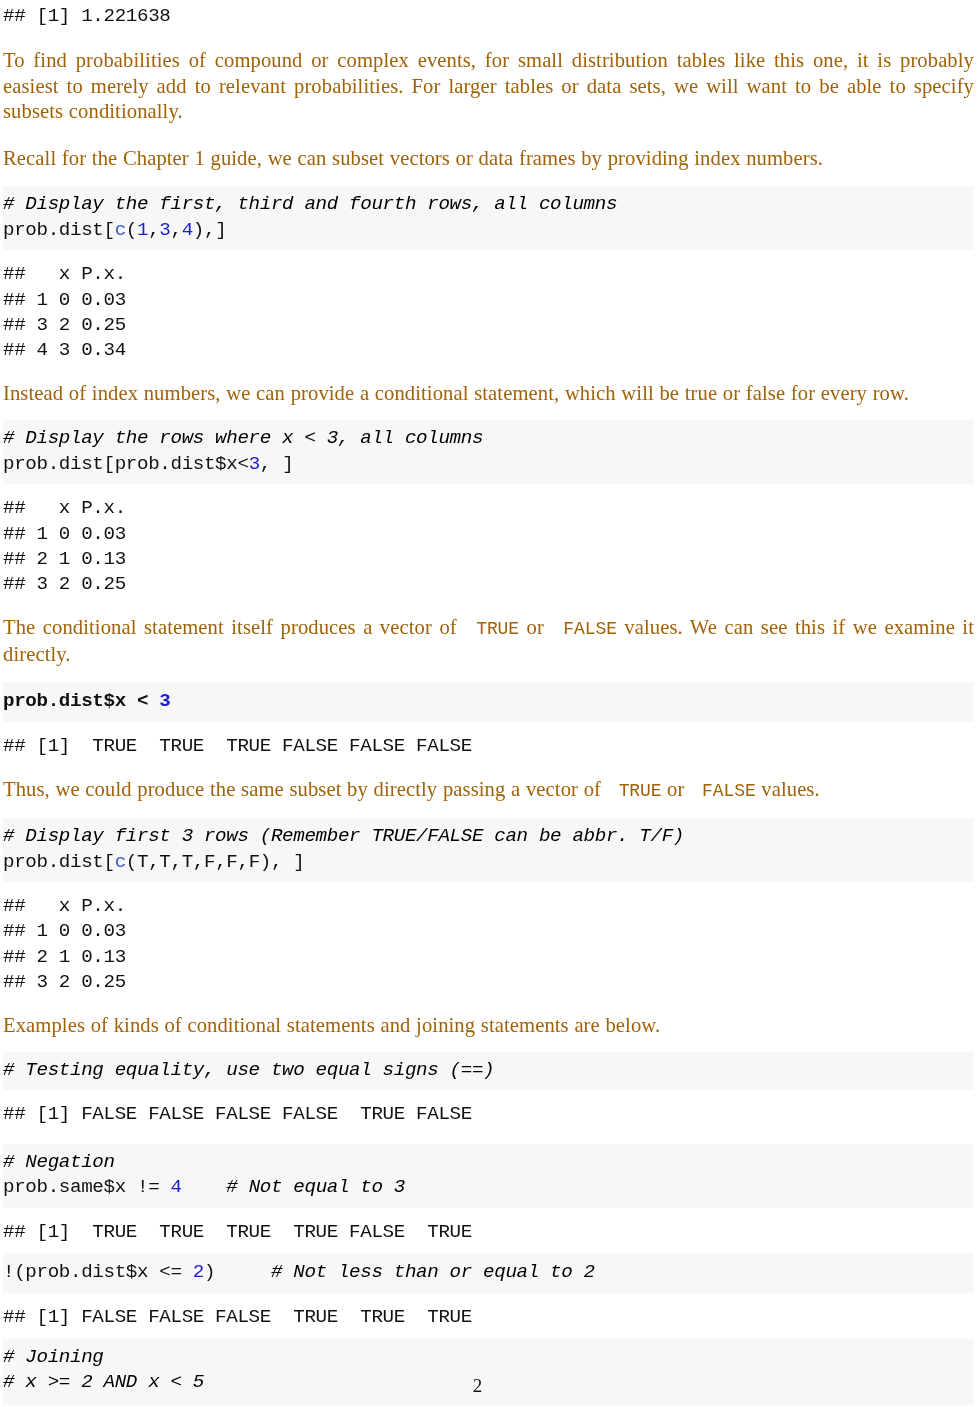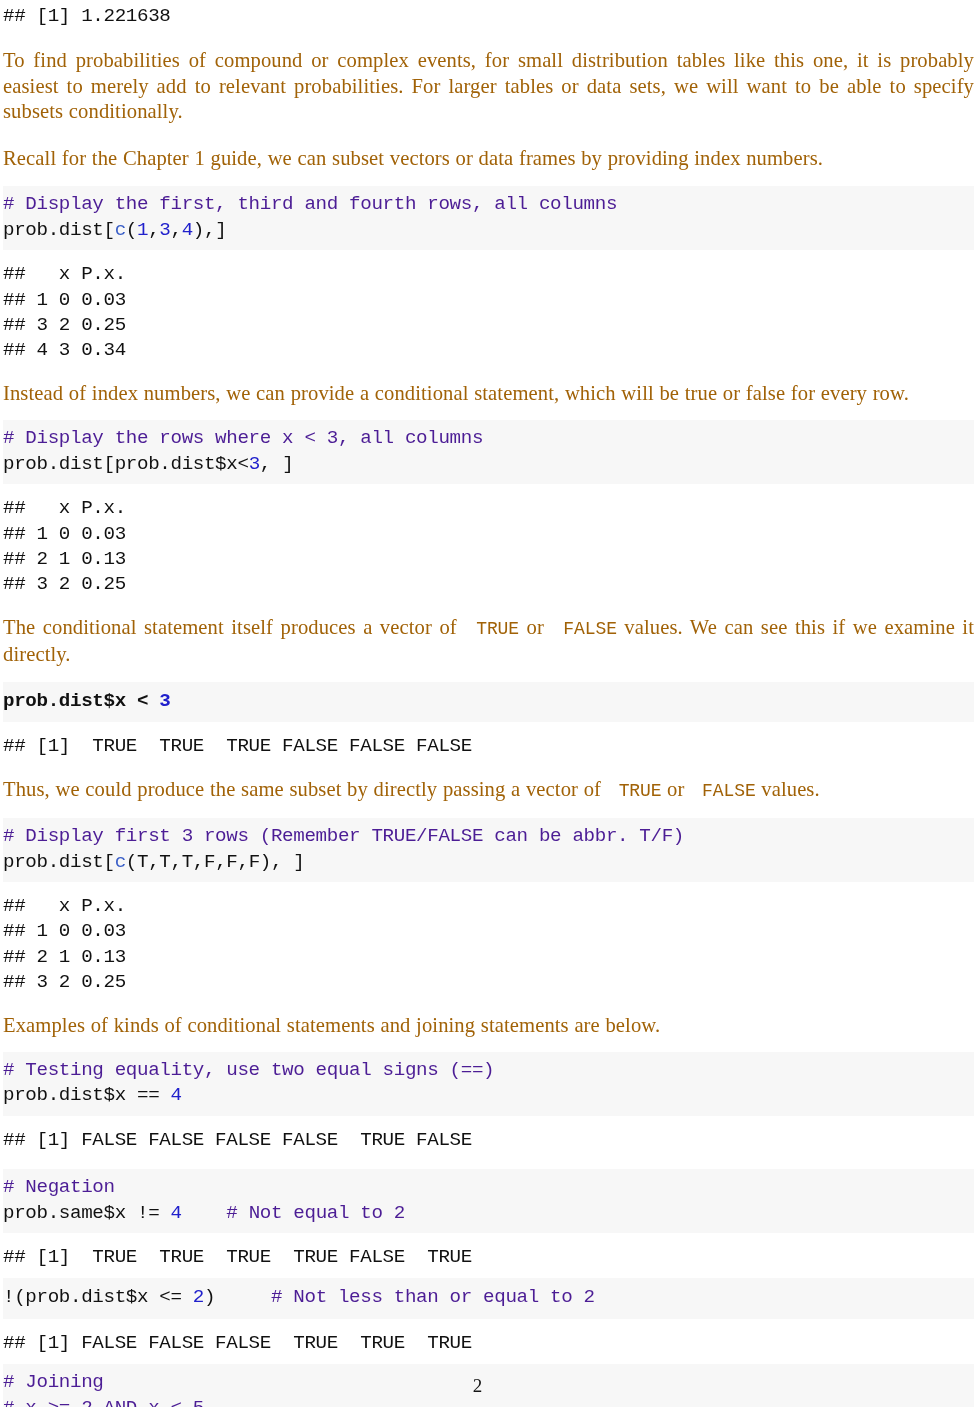--- a/index.html
+++ b/index.html
@@ -64,21 +64,22 @@
     margin: 0;
     padding: 0;
     font-family: "Liberation Mono", "DejaVu Sans Mono", monospace;
     font-size: 19.2px;
     line-height: 25.4px;
     white-space: pre;
     color: #111111;
     letter-spacing: -0.35px;
   }
   .chunk pre .cmt {
-    color: #4c1d95;
+    color: #000000;
+    font-style: italic;
   }
   .chunk pre .num {
     color: #2020cc;
   }
   .chunk pre .fn {
     color: #3c60c8;
   }
 
   
   .outblock {
@@ -161,30 +162,29 @@
       <pre>##   x P.x.
 ## 1 0 0.03
 ## 2 1 0.13
 ## 3 2 0.25</pre>
     </div>
 
     <p class="para last-line-natural" style="padding-top:8px;padding-bottom:9px;">Examples of kinds of conditional statements and joining statements are below.</p>
 
     <div class="chunk">
       <pre><span class="cmt"># Testing equality, use two equal signs (==)</span></pre>
-      <pre><span>prob.dist$x == </span><span class="num">4</span></pre>
     </div>
 
     <div class="outblock" style="padding-top:12px;padding-bottom:8px;">
       <pre>## [1] FALSE FALSE FALSE FALSE  TRUE FALSE</pre>
     </div>
 
     <div class="chunk" style="margin-top:8px;">
       <pre><span class="cmt"># Negation</span></pre>
-      <pre><span>prob.same$x != </span><span class="num">4</span><span>    </span><span class="cmt"># Not equal to 2</span></pre>
+      <pre><span>prob.same$x != </span><span class="num">4</span><span>    </span><span class="cmt"># Not equal to 3</span></pre>
     </div>
 
     <div class="outblock" style="padding-top:12px;padding-bottom:8px;">
       <pre>## [1]  TRUE  TRUE  TRUE  TRUE FALSE  TRUE</pre>
     </div>
 
     <div class="chunk" style="margin-top:0;padding-top:7px;padding-bottom:8px;">
       <pre><span>!(prob.dist$x &lt;= </span><span class="num">2</span><span>)</span><span>     </span><span class="cmt"># Not less than or equal to 2</span></pre>
     </div>
 

